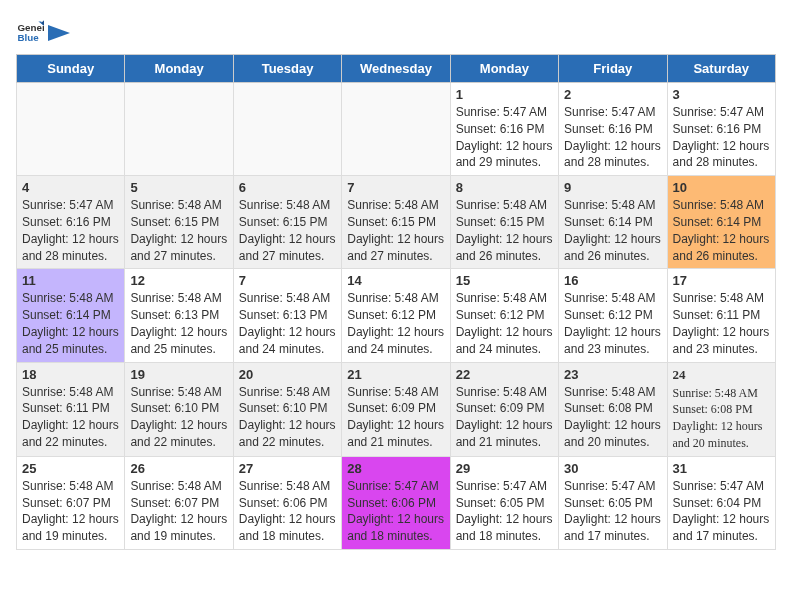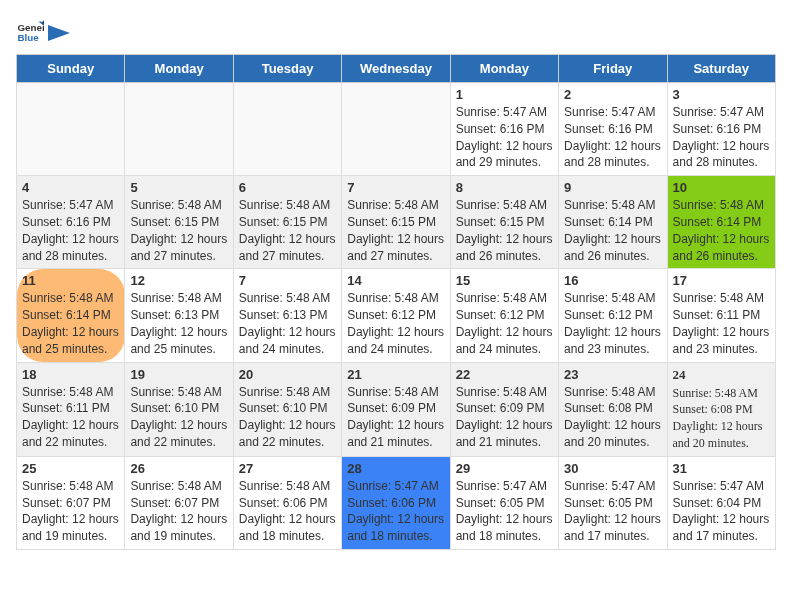--- a/index.html
+++ b/index.html
@@ -181,30 +181,30 @@
 Daylight: 12 hours
 and 26 minutes.</div>
         </td>
         <td style="background: rgb(240, 240, 240);">
           <span class="day-number">9</span>
           <div class="day-info" style="white-space: pre-line;">Sunrise: 5:48 AM
 Sunset: 6:14 PM
 Daylight: 12 hours
 and 26 minutes.</div>
         </td>
-        <td style="background: #84cc16;">
+        <td style="background: #fdba74;">
           <span class="day-number">10</span>
           <div class="day-info" style="white-space: pre-line;">Sunrise: 5:48 AM
 Sunset: 6:14 PM
 Daylight: 12 hours
 and 26 minutes.</div>
         </td>
       </tr>
       <tr>
-        <td style="background: #fdba74; border-radius: 26px;">
+        <td style="background: #c4b5fd;">
           <span class="day-number">11</span>
           <div class="day-info" style="white-space: pre-line;">Sunrise: 5:48 AM
 Sunset: 6:14 PM
 Daylight: 12 hours
 and 25 minutes.</div>
         </td>
         <td style="background: rgb(255, 255, 255);">
           <span class="day-number">12</span>
           <div class="day-info" style="white-space: pre-line;">Sunrise: 5:48 AM
 Sunset: 6:13 PM
@@ -313,21 +313,21 @@
 Daylight: 12 hours
 and 19 minutes.</div>
         </td>
         <td style="background: rgb(255, 255, 255);">
           <span class="day-number">27</span>
           <div class="day-info" style="white-space: pre-line;">Sunrise: 5:48 AM
 Sunset: 6:06 PM
 Daylight: 12 hours
 and 18 minutes.</div>
         </td>
-        <td style="background: #3b82f6;">
+        <td style="background: #d946ef;">
           <span class="day-number">28</span>
           <div class="day-info" style="white-space: pre-line;">Sunrise: 5:47 AM
 Sunset: 6:06 PM
 Daylight: 12 hours
 and 18 minutes.</div>
         </td>
         <td style="background: rgb(255, 255, 255);">
           <span class="day-number">29</span>
           <div class="day-info" style="white-space: pre-line;">Sunrise: 5:47 AM
 Sunset: 6:05 PM

